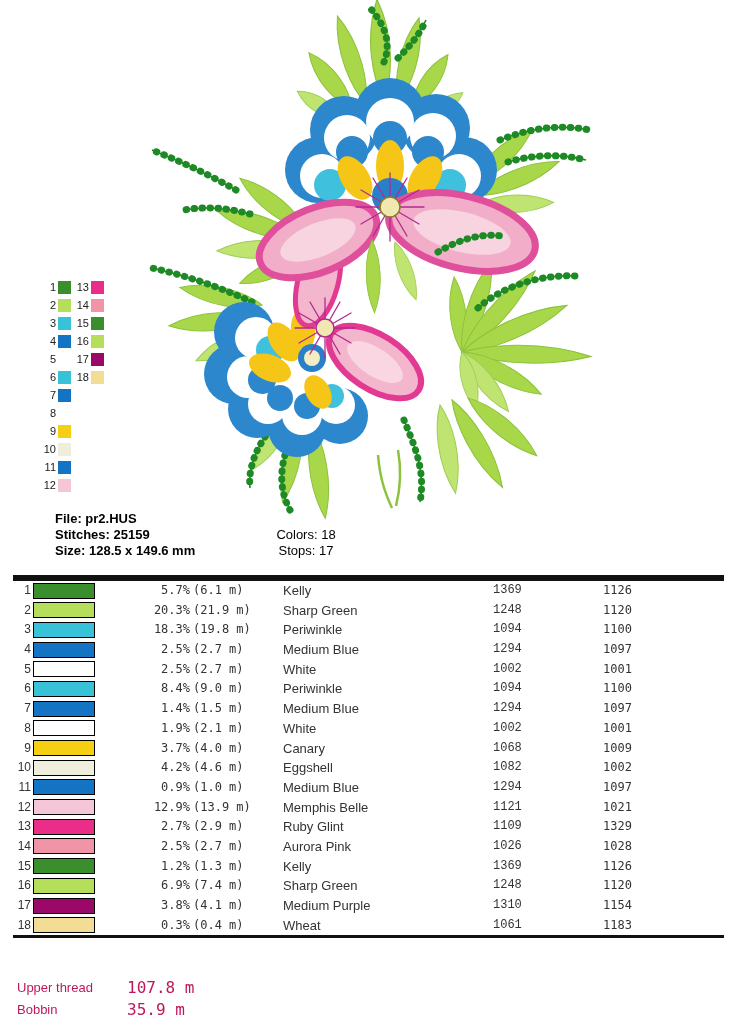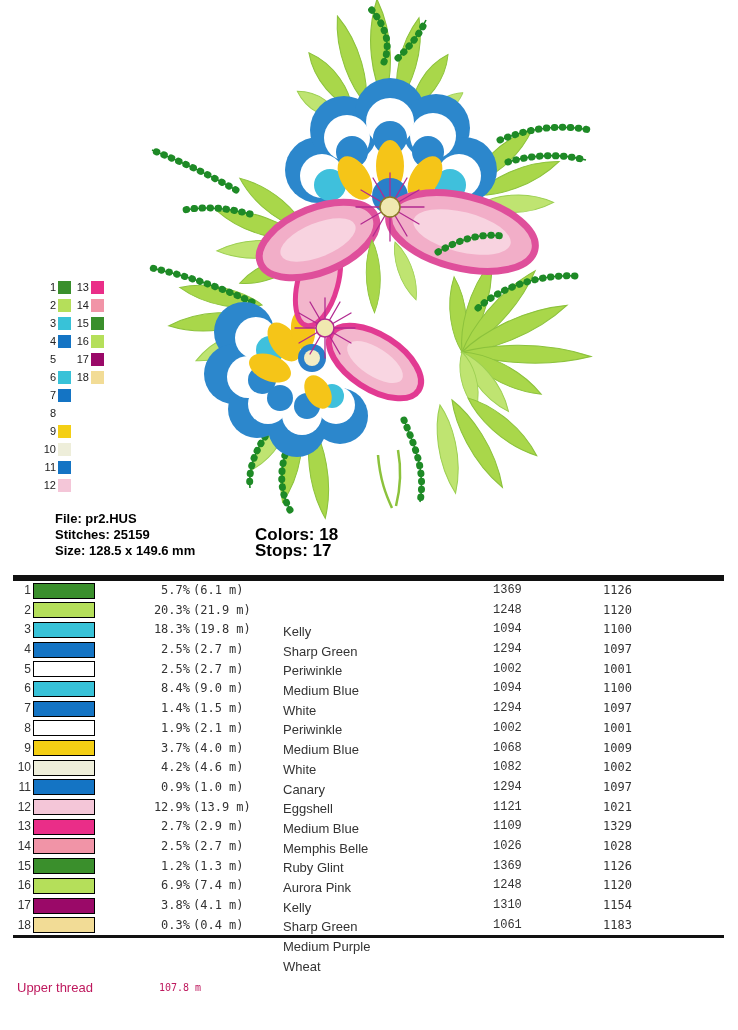--- a/index.html
+++ b/index.html
@@ -20,48 +20,48 @@
   .ln{position:absolute;top:2px;text-align:right;}
   .ln1{left:0;width:16px;}
   .ln2{left:33px;width:16px;}
   .lsw{position:absolute;top:2px;width:13px;height:13px;}
   .lsw1{left:18px;}
   .lsw2{left:51px;}
 
   
   #fileinfo{position:absolute;left:55px;top:511px;font-weight:bold;font-size:13px;
             line-height:16px;color:#000;}
-  #colstops{position:absolute;left:255px;top:527px;width:102px;font-weight:bold;
-            font-size:17px;line-height:16px;text-align:left;color:#000;}
+  #colstops{position:absolute;left:255px;top:527px;width:102px;font-weight:normal;
+            font-size:13px;line-height:16px;text-align:center;color:#000;}
 
   
   #threadtable{position:absolute;left:13px;top:575px;width:711px;}
   .hr{height:3px;background:#111;}
   .thead{position:relative;height:30px;line-height:30px;font-weight:bold;font-size:13px;color:#000;}
   .thead span{position:absolute;top:0;}
   .h-thread{left:25px;}
   .h-cons{left:118px;}
   .h-name{left:270px;}
   .h-mad{left:466px;}
   .h-mar{left:575px;}
   .trow{position:relative;height:19.7px;font-size:12px;color:#333;}
   .trow span{position:absolute;top:2px;}
   .tnum{left:0;width:18px;text-align:right;font-size:12px;}
   .tswatch{left:20px;top:1.5px !important;width:60px;height:14px;border:1px solid #000;}
   .tpct{left:125px;width:52px;text-align:right;white-space:pre;font-family:"DejaVu Sans Mono",monospace;}
   .tmet{left:180px;white-space:pre;font-family:"DejaVu Sans Mono",monospace;}
-  .tname{left:270px;width:190px;font-size:13px;margin-top:41px;}
+  .tname{left:270px;width:190px;font-size:13px;}
   .tmad{left:480px;width:80px;text-align:left;font-family:Liberation Mono, monospace;}
   .tmar{left:590px;width:85px;text-align:left;font-family:"DejaVu Sans Mono",monospace;}
 
   
   #totals{position:absolute;left:17px;top:977px;width:400px;font-size:13px;color:#be185d;}
   .frow{position:relative;height:22px;line-height:22px;}
-  .fval{position:absolute;left:110px;width:106px;text-align:center;white-space:pre;
-        font-family:"DejaVu Sans Mono",monospace;font-size:10px;}
+  .fval{position:absolute;left:110px;width:106px;text-align:left;white-space:pre;
+        font-family:"DejaVu Sans Mono",monospace;font-size:16px;}
 </style>
 </head>
 <body>
 
 <div id="artwork">
 <svg width="738" height="520" viewBox="0 0 738 520" xmlns="http://www.w3.org/2000/svg">
   <defs>
     <path id="leaf" d="M0 0 C 9 -12 14 -35 0 -56 C -14 -35 -9 -12 0 0 Z"></path>
   </defs>
 
@@ -495,13 +495,17 @@
     </div>
     </div>
   <div class="hr"></div>
 </div>
 
 <div id="totals">
   <div class="frow">
     <span>Upper thread</span>
     <span class="fval">107.8 m</span>
   </div>
+  <div class="frow">
+    <span>Bobbin</span>
+    <span class="fval">35.9 m</span>
+  </div>
 </div>
 
 </body></html>

